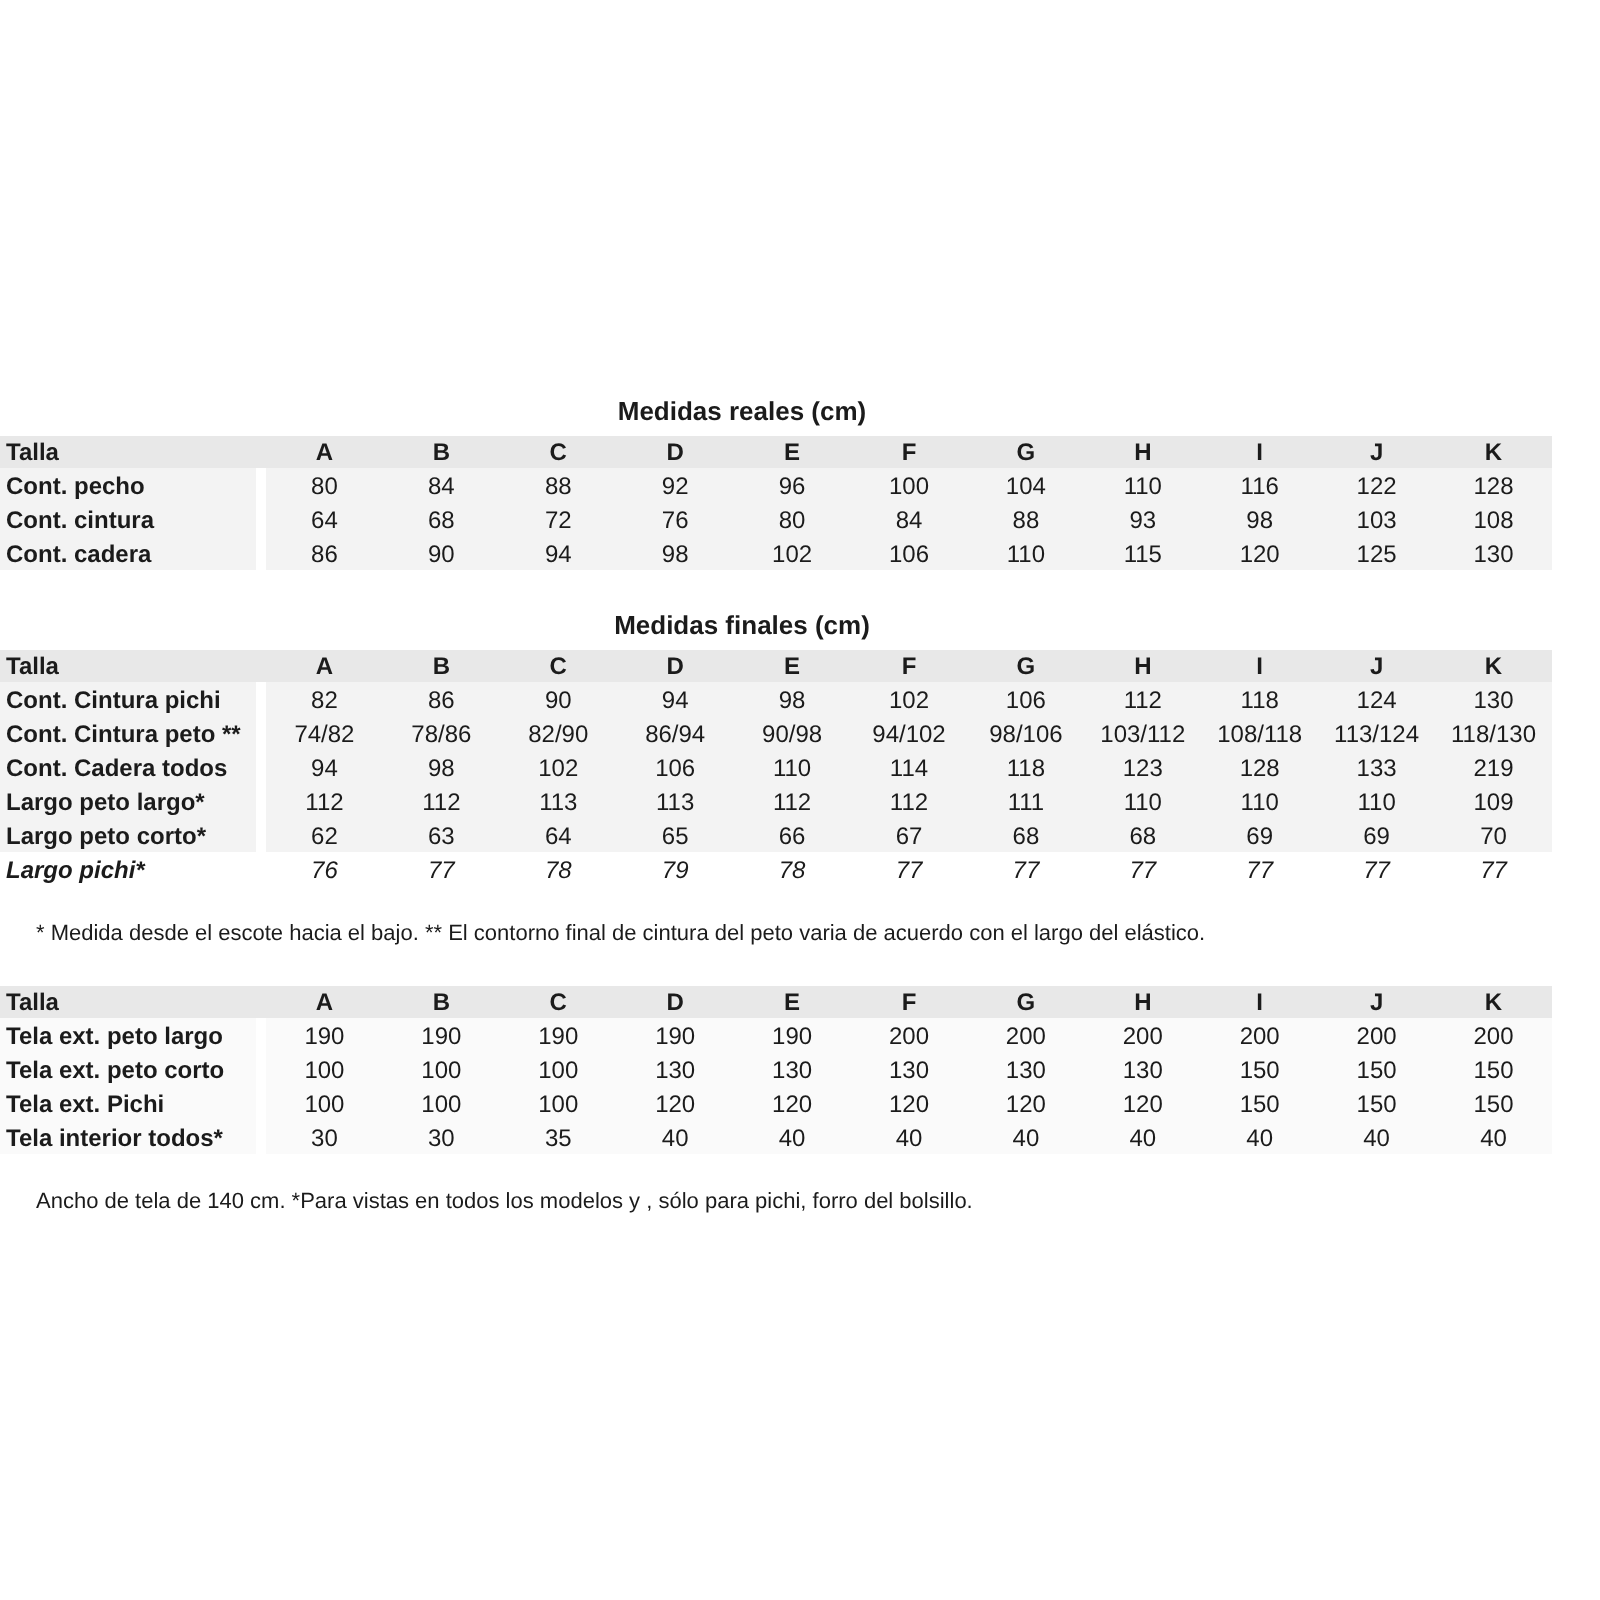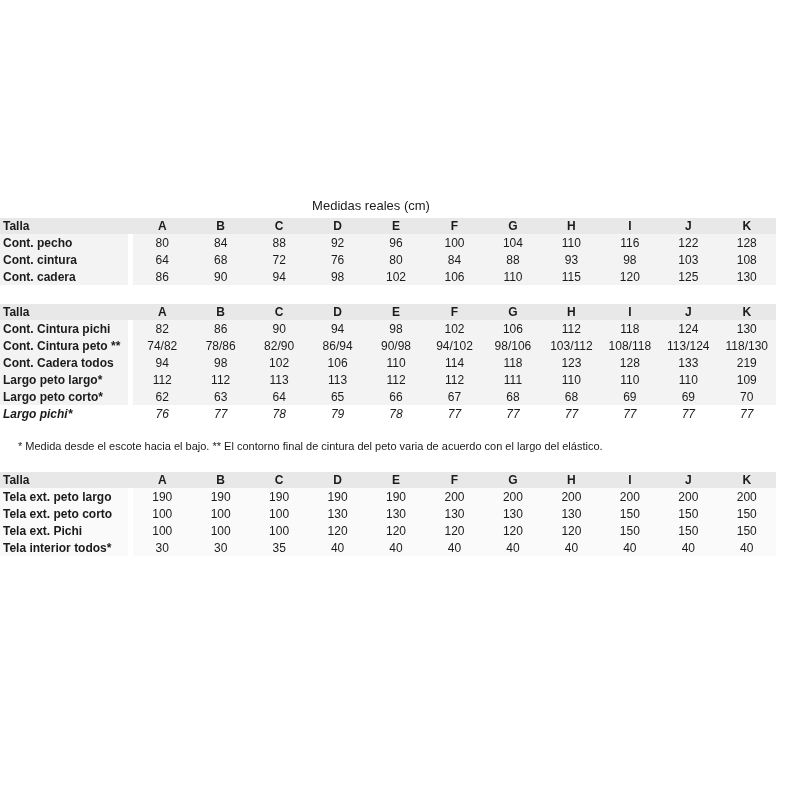--- a/index.html
+++ b/index.html
@@ -16,21 +16,21 @@
     top:197px;left:0;
     width:800px;
   }
   .section{margin-bottom:19px;}
   .t-title{
     width:800px;
     box-sizing:border-box;
     padding-right:58px;
     text-align:center;
     font-size:13px;
-    font-weight:normal;
+    font-weight:bold;
     height:18px;
     line-height:18px;
     margin-bottom:3px;
   }
   .tgrid{width:776px;}
   .trow{
     display:grid;
     grid-template-columns:133px repeat(11,1fr);
     align-items:center;
     height:17px;
@@ -132,20 +132,21 @@
           <div class="cell value">110</div>
           <div class="cell value">115</div>
           <div class="cell value">120</div>
           <div class="cell value">125</div>
           <div class="cell value">130</div>
         </div>
       </div>
   </div>
 
   <div class="section">
+    <div class="t-title">Medidas finales (cm)</div>
     <div class="tgrid">
         <div class="trow thead">
           <div class="cell label">Talla</div>
           <div class="cell col-letter">A</div>
           <div class="cell col-letter">B</div>
           <div class="cell col-letter">C</div>
           <div class="cell col-letter">D</div>
           <div class="cell col-letter">E</div>
           <div class="cell col-letter">F</div>
           <div class="cell col-letter">G</div>
@@ -308,15 +309,16 @@
           <div class="cell value">40</div>
           <div class="cell value">40</div>
           <div class="cell value">40</div>
           <div class="cell value">40</div>
           <div class="cell value">40</div>
           <div class="cell value">40</div>
           <div class="cell value">40</div>
           <div class="cell value">40</div>
         </div>
       </div>
+    <div class="footnote">Ancho de tela de 140 cm. *Para vistas en todos los modelos y , sólo para pichi,  forro del bolsillo.</div>
   </div>
 
 </div>
 
 </body></html>

